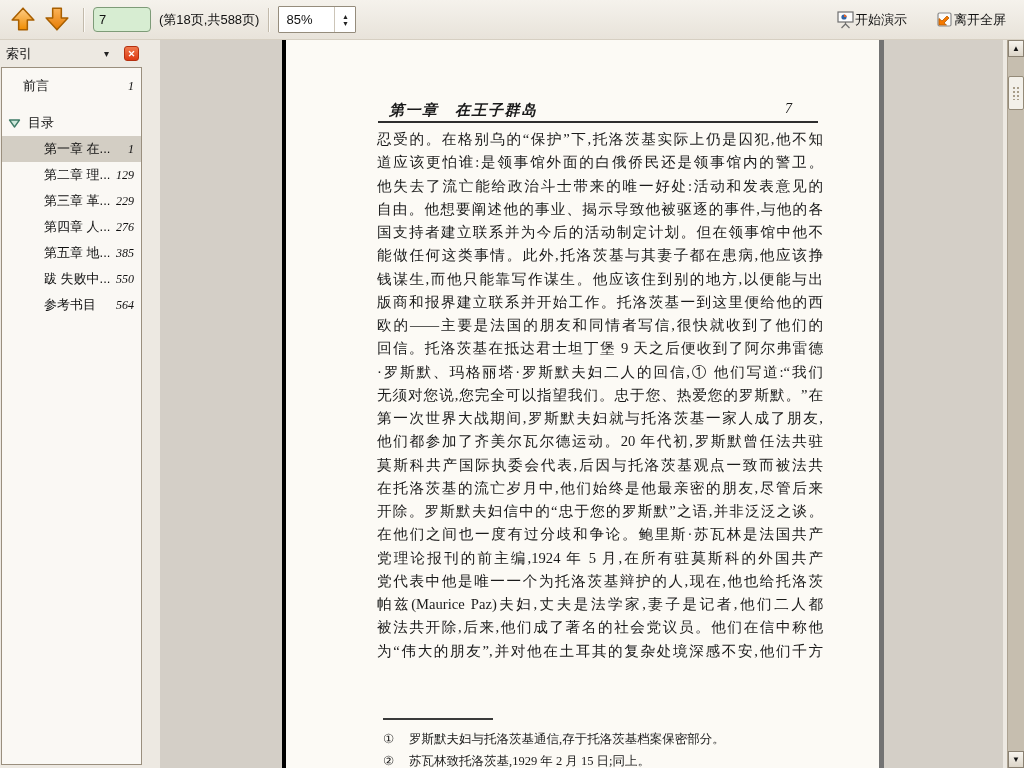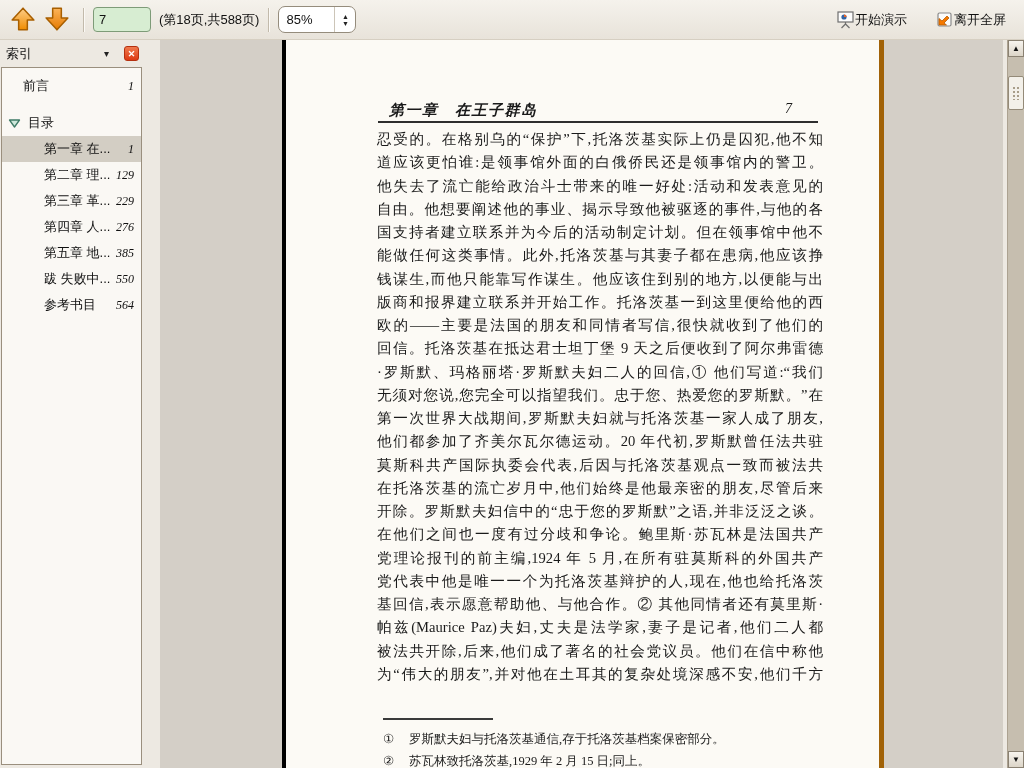--- a/index.html
+++ b/index.html
@@ -8,21 +8,21 @@
 
   
   .toolbar{position:absolute;top:0;left:0;right:0;height:40px;
     background:linear-gradient(#F5F2EC,#E8E3DA);
     border-bottom:1px solid #D6CFC2;display:flex;align-items:center;padding-left:6px;}
   .nav-btn{width:34px;height:32px;background:transparent;border:none;padding:2px;cursor:pointer;}
   .tsep{width:1px;height:24px;background:#C2BAAB;box-shadow:1px 0 0 #FBF9F5;margin:0 9px;}
   .page-input{width:58px;height:25px;background:#D7EDD2;border:1px solid #7E9B78;
     border-radius:4px;padding:0 5px;font:13px "Liberation Sans",sans-serif;color:#111;outline:none;}
   .page-status{font-size:13px;color:#111;margin-left:8px;white-space:nowrap;}
-  .spinbox{width:78px;height:27px;background:#fff;border:1px solid #958C7C;border-radius:7px;
+  .spinbox{width:78px;height:27px;background:#fff;border:1px solid #958C7C;border-radius:1px;
     display:flex;align-items:center;cursor:pointer;}
   .spin-val{flex:1;padding-left:7px;font-size:13px;color:#111;}
   .spin-arrows{width:21px;height:100%;border-left:1px solid #CCC5B8;display:flex;
     flex-direction:column;align-items:center;justify-content:center;color:#222;}
   .spin-arrows span{font-size:7px;line-height:7px;}
   .toolbar-right{margin-left:auto;display:flex;align-items:center;gap:16px;padding-right:12px;}
   .tb-btn{display:flex;align-items:center;background:none;border:none;
     font:13px "Liberation Sans",sans-serif;color:#111;cursor:pointer;white-space:nowrap;}
 
   
@@ -39,21 +39,21 @@
   .row.lvl0{padding-left:6px;margin-top:11px;}
   .row.lvl1{padding-left:21px;}
   .row.lvl2{padding-left:42px;}
   .row .pagenum{margin-left:auto;font:italic 12px "Liberation Serif",serif;padding-right:7px;}
   .row.selected{background:#D3CEC4;}
   .expander{margin-right:7px;display:inline-flex;}
 
   
   .main{position:absolute;left:160px;top:40px;right:21px;bottom:0;background:#D4CFC7;overflow:hidden;}
   .page{position:absolute;left:122px;top:0;bottom:0;width:602px;background:#FCFAF5;
-    border-left:4px solid #000;border-right:5px solid #a16207;
+    border-left:4px solid #000;border-right:5px solid #737373;
     font-family:"Liberation Serif",serif;color:#1a1a1a;}
   .page-head-title{position:absolute;left:103px;top:61px;font-style:italic;font-size:15px;
     letter-spacing:1.5px;font-weight:bold;white-space:nowrap;}
   .page-head-num{position:absolute;left:499px;top:61px;font-style:italic;font-size:14px;}
   .head-rule{position:absolute;left:92px;top:81px;width:440px;height:2px;background:#2E2E2E;}
   .body-text{position:absolute;left:91px;top:88px;width:446px;}
   .bline{height:23.25px;line-height:23.25px;font-size:14.6px;
     text-align:justify;text-align-last:justify;overflow:visible;}
   .fn-sep{position:absolute;left:97px;top:678px;width:110px;height:2px;background:#3A3A3A;}
   .footnotes{position:absolute;left:97px;top:688px;width:440px;}
@@ -203,21 +203,20 @@
       <div class="bline">·罗斯默、玛格丽塔·罗斯默夫妇二人的回信,① 他们写道:“我们</div>
       <div class="bline">无须对您说,您完全可以指望我们。忠于您、热爱您的罗斯默。”在</div>
       <div class="bline">第一次世界大战期间,罗斯默夫妇就与托洛茨基一家人成了朋友,</div>
       <div class="bline">他们都参加了齐美尔瓦尔德运动。20 年代初,罗斯默曾任法共驻</div>
       <div class="bline">莫斯科共产国际执委会代表,后因与托洛茨基观点一致而被法共</div>
       <div class="bline">在托洛茨基的流亡岁月中,他们始终是他最亲密的朋友,尽管后来</div>
       <div class="bline">开除。罗斯默夫妇信中的“忠于您的罗斯默”之语,并非泛泛之谈。</div>
       <div class="bline">在他们之间也一度有过分歧和争论。鲍里斯·苏瓦林是法国共产</div>
       <div class="bline">党理论报刊的前主编,1924 年 5 月,在所有驻莫斯科的外国共产</div>
       <div class="bline">党代表中他是唯一一个为托洛茨基辩护的人,现在,他也给托洛茨</div>
-      <div class="bline">基回信,表示愿意帮助他、与他合作。② 其他同情者还有莫里斯·</div>
       <div class="bline">帕兹(Maurice Paz)夫妇,丈夫是法学家,妻子是记者,他们二人都</div>
       <div class="bline">被法共开除,后来,他们成了著名的社会党议员。他们在信中称他</div>
       <div class="bline">为“伟大的朋友”,并对他在土耳其的复杂处境深感不安,他们千方</div>
     </div>
     <div class="fn-sep"></div>
     <div class="footnotes">
       <div class="fn-row">
         <span class="fn-marker">①</span>
         <span>罗斯默夫妇与托洛茨基通信,存于托洛茨基档案保密部分。</span>
       </div>

